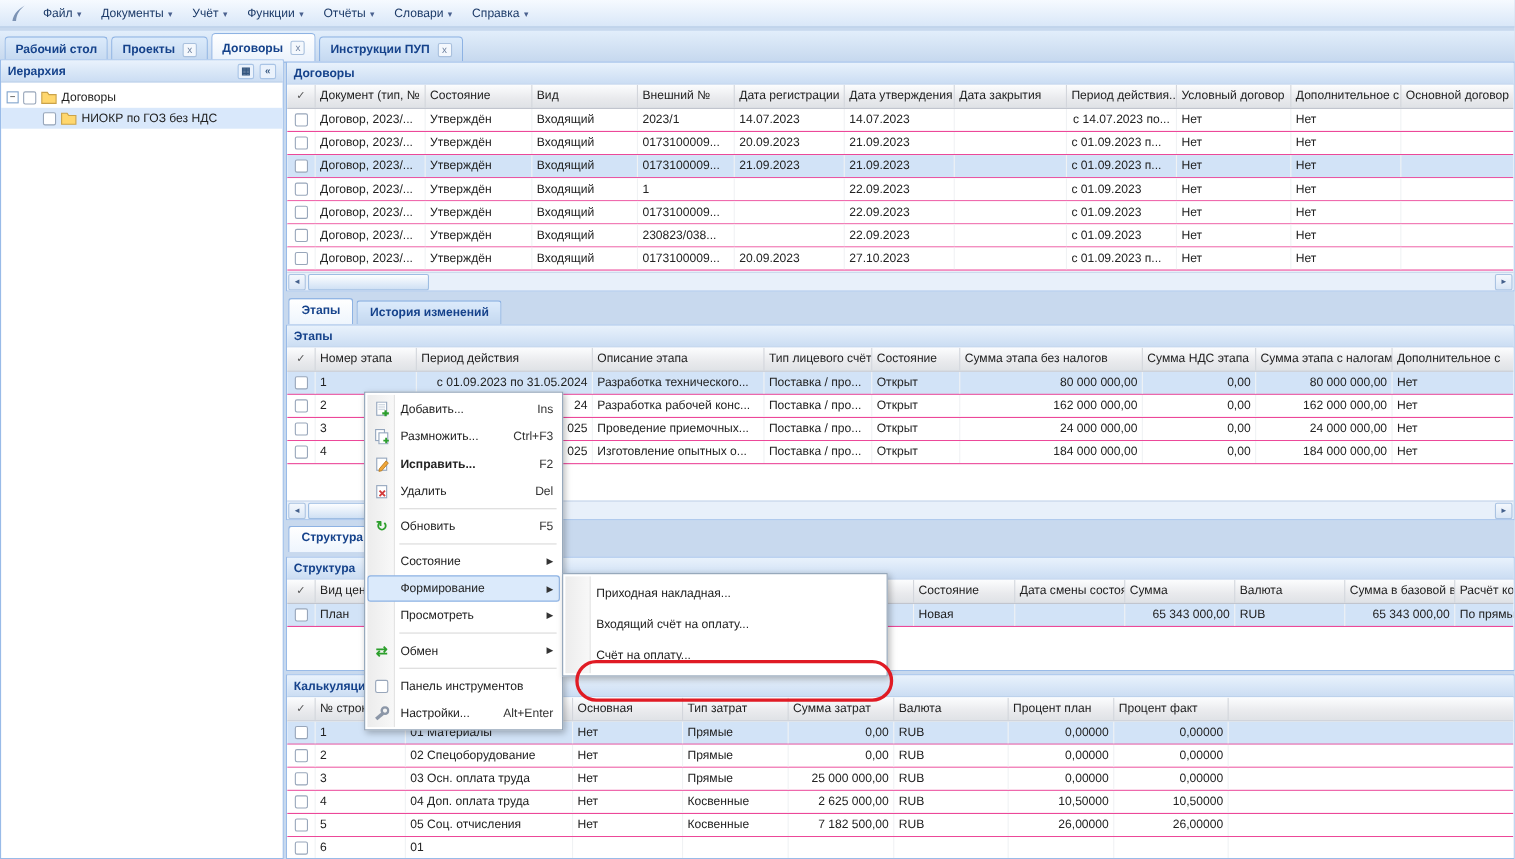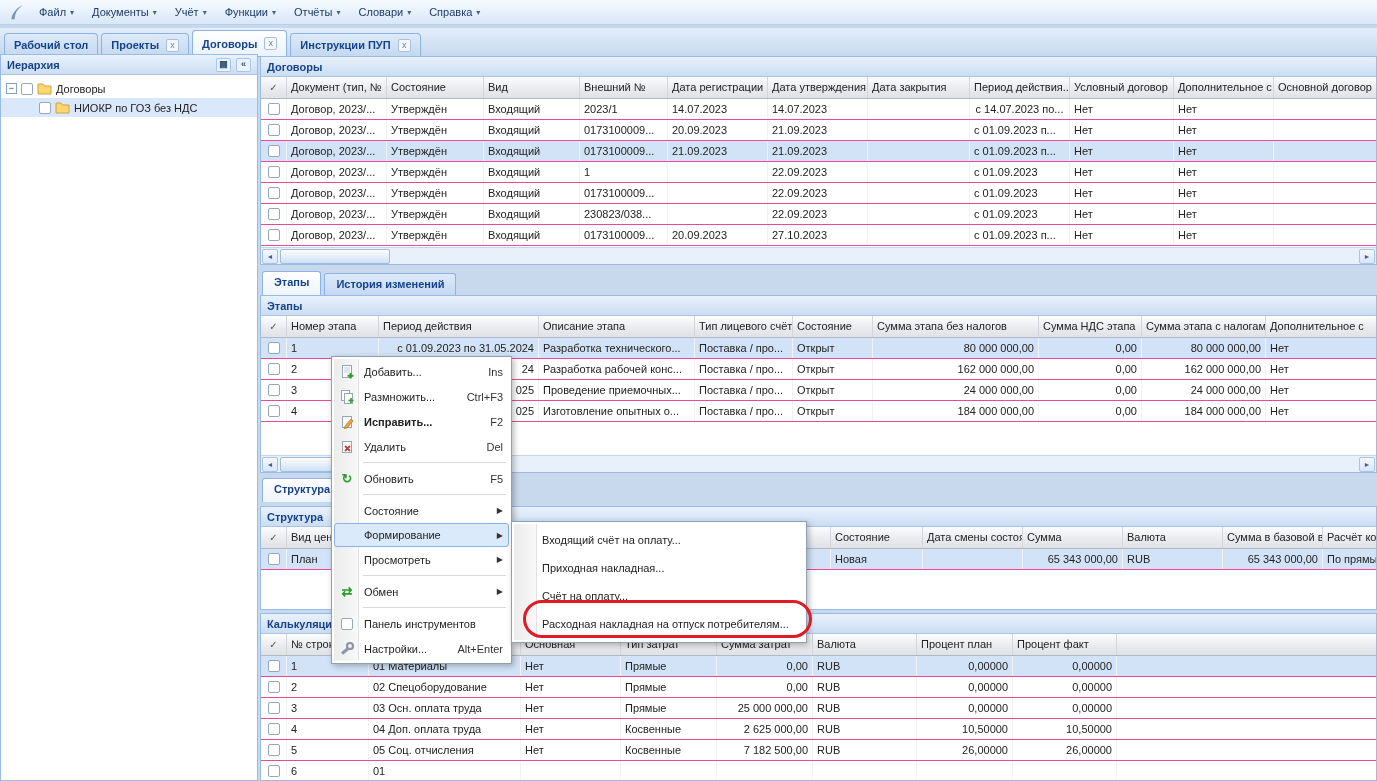--- a/index.html
+++ b/index.html
@@ -656,28 +656,25 @@
             <rect x="1" y="7.5" width="8" height="3.2" transform="rotate(-40 5 9)" fill="#8c97a8"></rect>
           </svg>
       </span>
       <span class="mlabel">Настройки...</span>
       <span class="mshort">Alt+Enter</span>
     </div>
   </div>
 
   <div class="submenu">
     <div class="smi">
+        <span>Приходная накладная...</span>
+      </div>
+    <div class="smi">
         <span>Входящий счёт на оплату...</span>
-      </div>
-    <div class="smi">
-        <span>Приходная накладная...</span>
       </div>
     <div class="smi">
         <span>Счёт на оплату...</span>
       </div>
-    <div class="smi">
-        <span>Расходная накладная на отпуск потребителям...</span>
-      </div>
   </div>
 
   <div class="ring"></div>
 
 </div>
 
 </body></html>

